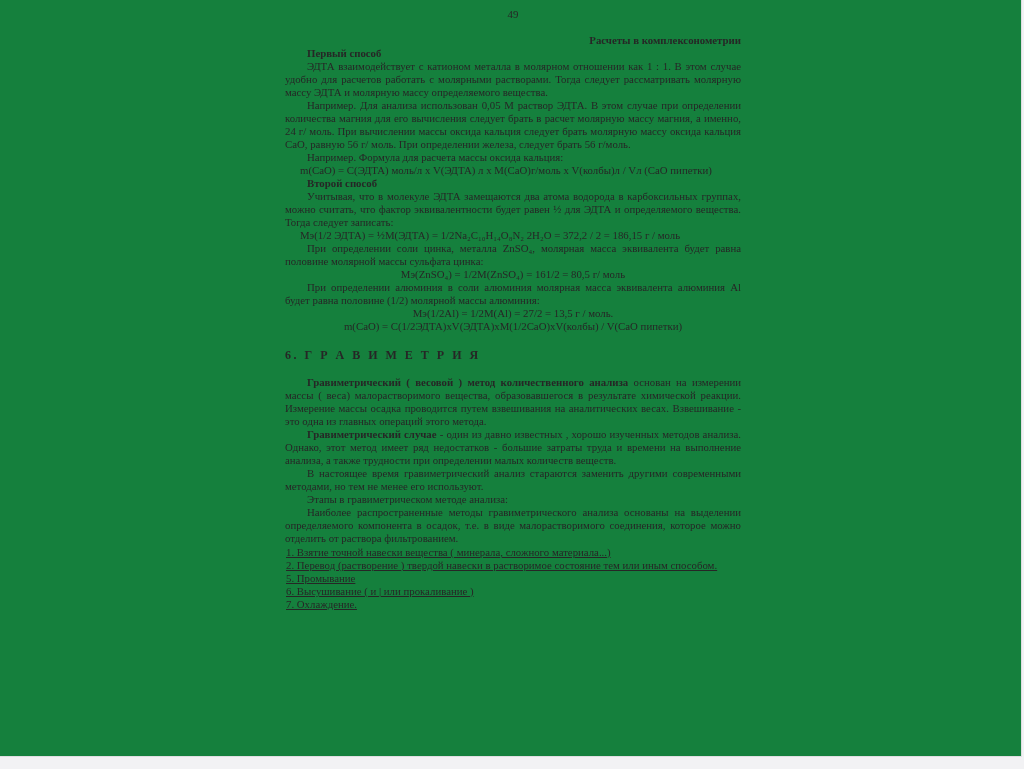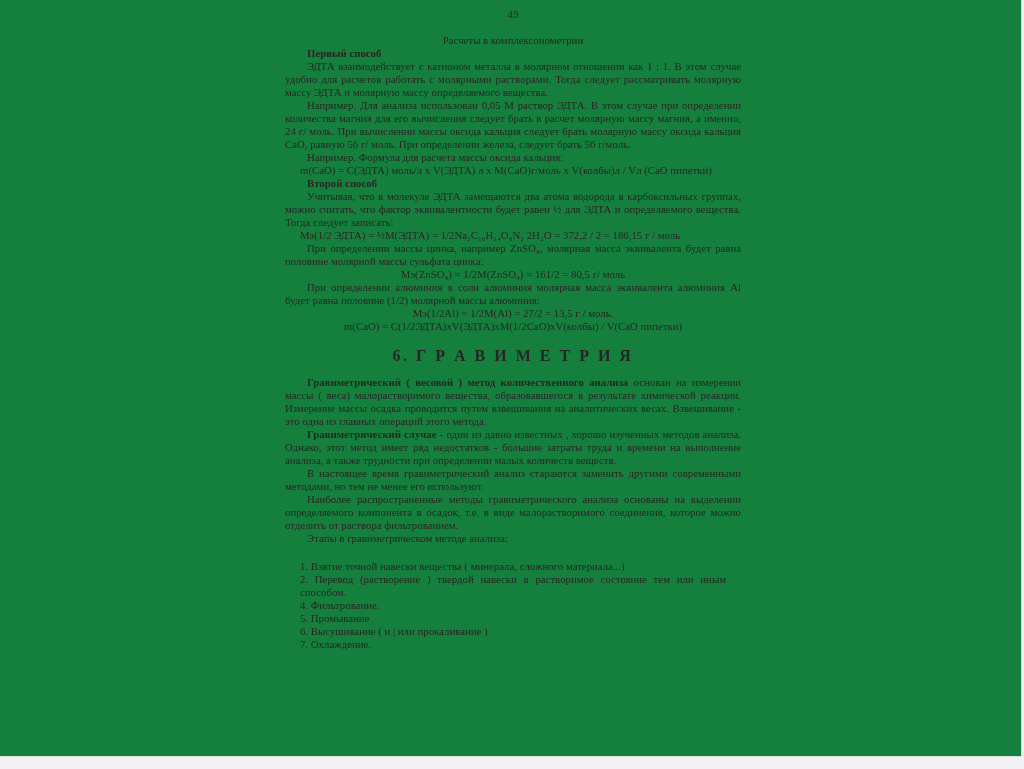--- a/index.html
+++ b/index.html
@@ -17,32 +17,32 @@
     border-right:1px solid #dfdfe2;
     border-bottom:1px solid #dfdfe2;
   }
   .content{
     position:absolute;left:285px;top:8px;width:456px;
     color:#262626;
     font-size:10.8px;
     line-height:13px;
   }
   .pagenum{text-align:center;margin:0;}
-  .doc-title{text-align:center;font-weight:normal;margin:13px 0 0 0;}
+  .doc-title{text-align:right;font-weight:bold;margin:13px 0 0 0;}
   .subhead{font-weight:bold;text-indent:22px;margin:0;}
   p.para{margin:0;text-align:justify;text-indent:22px;}
   .formula-left{margin:0;text-indent:15px;white-space:nowrap;}
   .formula-center{margin:0;text-align:center;}
   .big-heading{
-    text-align:center;font-weight:bold;
+    font-weight:bold;
     letter-spacing:2.5px;
-    font-size:16px;
+    font-size:12px;
     margin:16px 0 14px 0;
   }
-  .steps{margin:15px;padding:0;list-style:none;}
+  .steps{margin:1px;padding:0;list-style:none;text-decoration:underline;}
   .steps li{margin:0;text-align:justify;}
   b.lead{font-weight:bold;}
 </style>
 </head>
 <body>
 
 <div class="slide">
   <div class="content">
 
     <p class="pagenum">49</p>
@@ -58,46 +58,45 @@
     <p class="para">Например.  Формула для расчета  массы оксида кальция:</p>
 
     <p class="formula-left">m(CaO) = С(ЭДТА) моль/л х V(ЭДТА) л х М(СаО)г/моль х V(колбы)л / Vл (СаО  пипетки)</p>
 
     <p class="subhead">Второй способ</p>
 
     <p class="para">Учитывая, что в молекуле ЭДТА замещаются два атома водорода в карбоксильных группах, можно считать, что фактор эквивалентности будет равен ½  для  ЭДТА и определяемого вещества. Тогда следует записать:</p>
 
     <p class="formula-left">Мэ(1/2 ЭДТА) = ½М(ЭДТА) = 1/2Na₂C₁₀H₁₄O₈N₂ 2H₂O = 372,2 / 2 = 186,15 г / моль</p>
 
-    <p class="para">При определении массы цинка, например ZnSO₄, молярная масса эквивалента будет равна половине молярной массы сульфата цинка:</p>
+    <p class="para">При определении соли цинка, металла ZnSO₄, молярная масса эквивалента будет равна половине молярной массы сульфата цинка:</p>
 
     <p class="formula-center">Мэ(ZnSO₄) = 1/2M(ZnSO₄) = 161/2 = 80,5 г/ моль</p>
 
     <p class="para">При определении алюминия в соли алюминия молярная масса эквивалента алюминия Al будет равна половине (1/2) молярной массы алюминия:</p>
 
     <p class="formula-center">Мэ(1/2Al) = 1/2M(Al) = 27/2 = 13,5 г / моль.</p>
 
 
     <p class="formula-center">m(CaO) = C(1/2ЭДТА)хV(ЭДТА)хМ(1/2CaO)хV(колбы) /  V(CaO пипетки)</p>
 
     <p class="big-heading">6. Г Р А В И М Е Т Р И Я</p>
 
     <p class="para"><b class="lead">Гравиметрический ( весовой ) метод  количественного анализа</b><span> основан  на измерении массы ( веса) малорастворимого вещества,  образовавшегося в результате химической реакции. Измерение массы осадка проводится путем взвешивания на аналитических весах. Взвешивание - это одна из главных операций этого метода.</span></p>
 
     <p class="para"><b class="lead">Гравиметрический случае</b><span> - один из  давно известных , хорошо изученных методов анализа. Однако, этот метод имеет ряд недостатков - большие затраты труда и времени на выполнение  анализа, а также трудности при  определении малых количеств веществ.</span></p>
 
     <p class="para">В настоящее время гравиметрический анализ стараются заменить другими современными методами, но тем не менее его используют.</p>
 
+    <p class="para">Этапы  в гравиметрическом методе анализа:</p>
+
     <p class="para">Наиболее распространенные методы гравиметрического анализа  основаны на выделении определяемого компонента в осадок, т.е. в виде малорастворимого соединения, которое можно отделить от раствора фильтрованием.</p>
-
-    <p class="para">Этапы  в гравиметрическом методе анализа:</p>
 
     <ul class="steps">
       <li>1. Взятие точной навески вещества  ( минерала, сложного материала...)</li>
       <li>2. Перевод   (растворение ) твердой навески   в растворимое состояние тем или иным способом.</li>
-      <li>4.  Фильтрование.</li>
       <li>5.  Промывание</li>
       <li>6.  Высушивание ( и | или  прокаливание )</li>
       <li>7.  Охлаждение.</li>
     </ul>
 
   </div>
 </div>
 
 </body></html>

